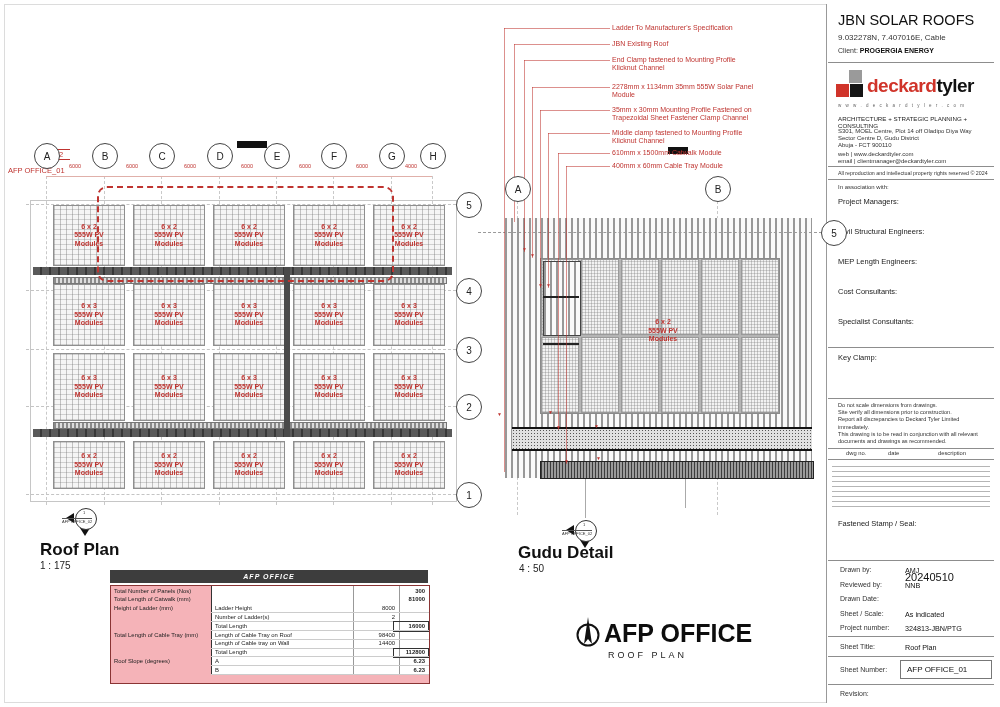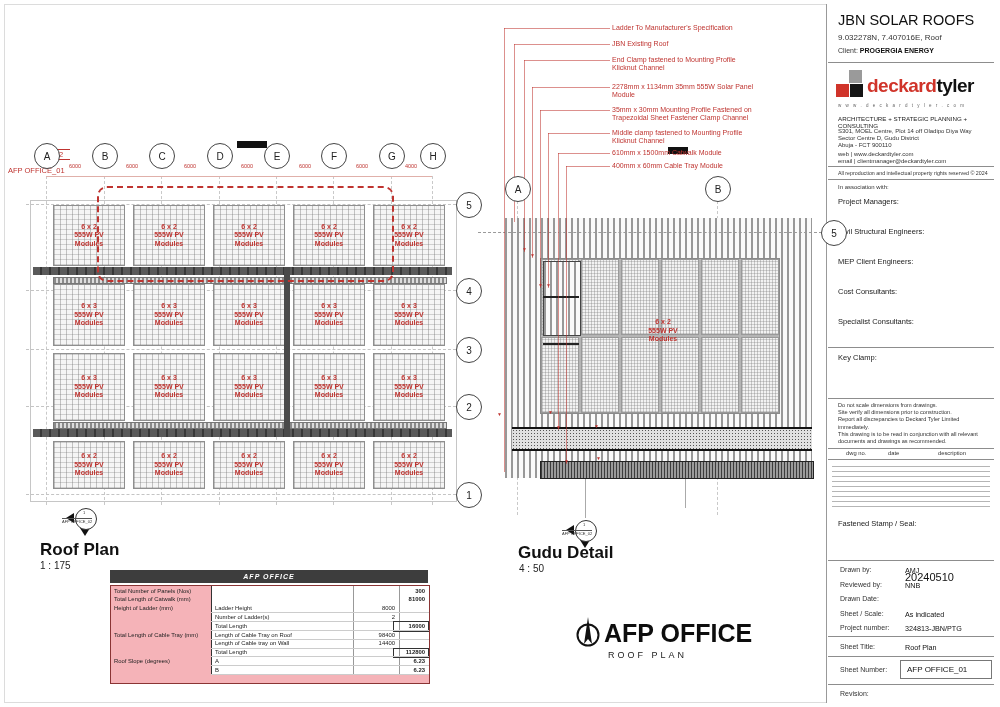--- a/index.html
+++ b/index.html
@@ -153,21 +153,21 @@
     <circle cx="14" cy="19" r="10.5" fill="none" stroke="#111" stroke-width="2"></circle>
     <polygon points="14,1 18,28 14,23 10,28" fill="#111"></polygon>
   </svg>
   <div class="abs" style="left:604px;top:619px;font-size:25px;font-weight:bold;color:#0d0d0d;">AFP OFFICE</div>
   <div class="abs" style="left:608px;top:650px;font-size:9px;letter-spacing:3px;color:#222;">ROOF PLAN</div>
 
   <div class="abs" style="left:826px;top:4px;width:170px;height:699px;border-left:1px solid #999;background:#fff;z-index:2;"></div>
   <div class="abs" style="left:838px;top:12px;font-size:14.5px;color:#111;z-index:3;">
     <span style="font-weight:normal">JBN</span><span> SOLAR ROOFS</span>
   </div>
-  <div class="abs" style="left:838px;top:33px;font-size:8px;color:#333;z-index:3;">9.032278N, 7.407016E, Roof</div>
+  <div class="abs" style="left:838px;top:33px;font-size:8px;color:#333;z-index:3;">9.032278N, 7.407016E, Cable</div>
   <div class="abs" style="left:838px;top:47px;font-size:7px;color:#333;z-index:3;">
     <span>Client: </span><span style="font-weight:bold;color:#111">PROGERGIA ENERGY</span>
   </div>
   <div class="hl" style="left:828px;top:62px;width:166px;z-index:3;"></div>
 
   <div class="abs" style="left:849px;top:70px;width:13px;height:13px;background:#9a9a9a;z-index:3;"></div>
   <div class="abs" style="left:836px;top:84px;width:13px;height:13px;background:#d0342a;z-index:3;"></div>
   <div class="abs" style="left:850px;top:84px;width:13px;height:13px;background:#151515;z-index:3;"></div>
   <div class="abs" style="left:867px;top:75px;font-size:19px;font-weight:bold;letter-spacing:-0.5px;z-index:3;">
     <span style="color:#d0342a">deckard</span><span style="color:#111">tyler</span>
@@ -375,21 +375,21 @@
     <div class="anno" style="top: 162px;">400mm x 60mm Cable Tray Module</div>
     <div class="redline" style="left: 566px; top: 166px; width: 44px; height: 1px;"></div>
     <div class="redline" style="left: 566px; top: 166px; width: 1px; height: 298px;"></div>
     <div class="redarrow" style="left: 564px; top: 459px;">▼</div>
     <div class="bubble" style="left: 505px; top: 176px; z-index: 6;">A</div>
     <div class="vdash" style="left: 517px; top: 201px; height: 314px;"></div>
     <div class="bubble" style="left: 705px; top: 176px; z-index: 6;">B</div>
     <div class="vdash" style="left: 717px; top: 201px; height: 314px;"></div>
     <div class="abs" style="left: 838px; top: 197px; font-size: 7.5px; color: rgb(34, 34, 34); z-index: 3;">Project Managers:</div>
     <div class="abs" style="left: 838px; top: 227px; font-size: 7.5px; color: rgb(34, 34, 34); z-index: 3;">Civil Structural Engineers:</div>
-    <div class="abs" style="left: 838px; top: 257px; font-size: 7.5px; color: rgb(34, 34, 34); z-index: 3;">MEP Client Engineers:</div>
+    <div class="abs" style="left: 838px; top: 257px; font-size: 7.5px; color: rgb(34, 34, 34); z-index: 3;">MEP Length Engineers:</div>
     <div class="abs" style="left: 838px; top: 287px; font-size: 7.5px; color: rgb(34, 34, 34); z-index: 3;">Cost Consultants:</div>
     <div class="abs" style="left: 838px; top: 317px; font-size: 7.5px; color: rgb(34, 34, 34); z-index: 3;">Specialist Consultants:</div>
     <div class="abs" style="left: 846px; top: 450px; font-size: 5.8px; color: rgb(51, 51, 51); z-index: 3;">dwg no.</div>
     <div class="abs" style="left: 888px; top: 450px; font-size: 5.8px; color: rgb(51, 51, 51); z-index: 3;">date</div>
     <div class="abs" style="left: 938px; top: 450px; font-size: 5.8px; color: rgb(51, 51, 51); z-index: 3;">description</div>
     <div class="rule" style="left: 832px; top: 466px; width: 158px; z-index: 3;"></div>
     <div class="rule" style="left: 832px; top: 471px; width: 158px; z-index: 3;"></div>
     <div class="rule" style="left: 832px; top: 476px; width: 158px; z-index: 3;"></div>
     <div class="rule" style="left: 832px; top: 481px; width: 158px; z-index: 3;"></div>
     <div class="rule" style="left: 832px; top: 486px; width: 158px; z-index: 3;"></div>

